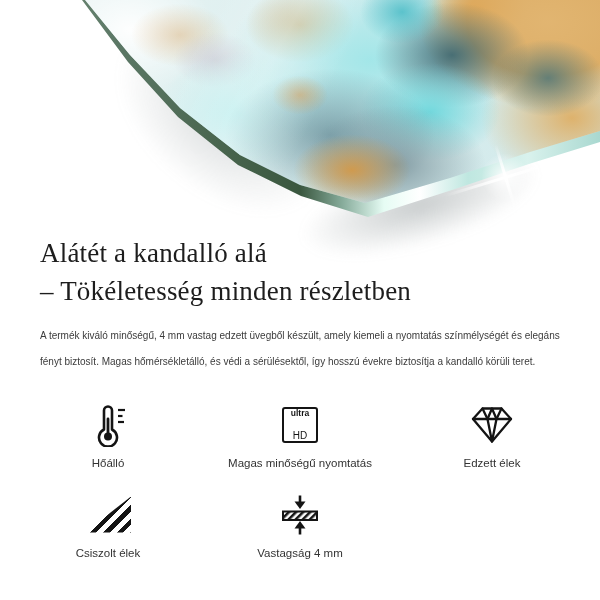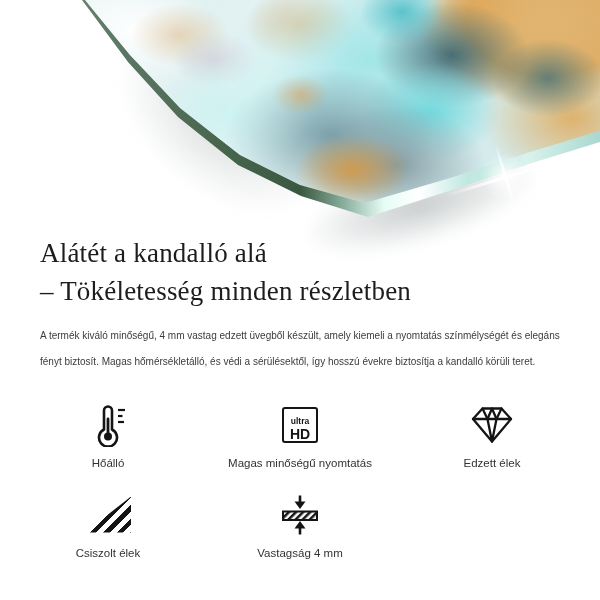--- a/index.html
+++ b/index.html
@@ -89,24 +89,24 @@
   .features {
     position:absolute; left:12px; top:402px; width:576px;
     display:grid; grid-template-columns:repeat(3, 1fr); row-gap:22px;
   }
   .feature { display:flex; flex-direction:column; align-items:center; }
   .icon-wrap { height:45px; display:flex; align-items:center; justify-content:center; }
   .feature-label { margin-top:9px; font-size:11.5px; line-height:14px; color:#333; text-align:center; }
 
   .uhd {
     width:32px; height:32px; border:2.5px solid #141414; border-radius:3px;
-    display:flex; flex-direction:column; align-items:center; justify-content:flex-end; color:#141414;
+    display:flex; flex-direction:column; align-items:center; justify-content:space-between; color:#141414;
   }
   .uhd-top   { font-size:8.5px; font-weight:700; line-height:1; }
-  .uhd-bottom{ font-size:14px;  font-weight:700; line-height:1; margin-top:1px; }
+  .uhd-bottom{ font-size:10px;  font-weight:400; line-height:1; margin-top:1px; }
 
   .tri {
     width:46px; height:36px;
     clip-path:polygon(0 100%, 100% 0, 100% 100%);
     background:repeating-linear-gradient(135deg, #141414 0 4.5px, rgba(0,0,0,0) 4.5px 9.5px);
   }
 </style>
 </head>
 <body>
 

